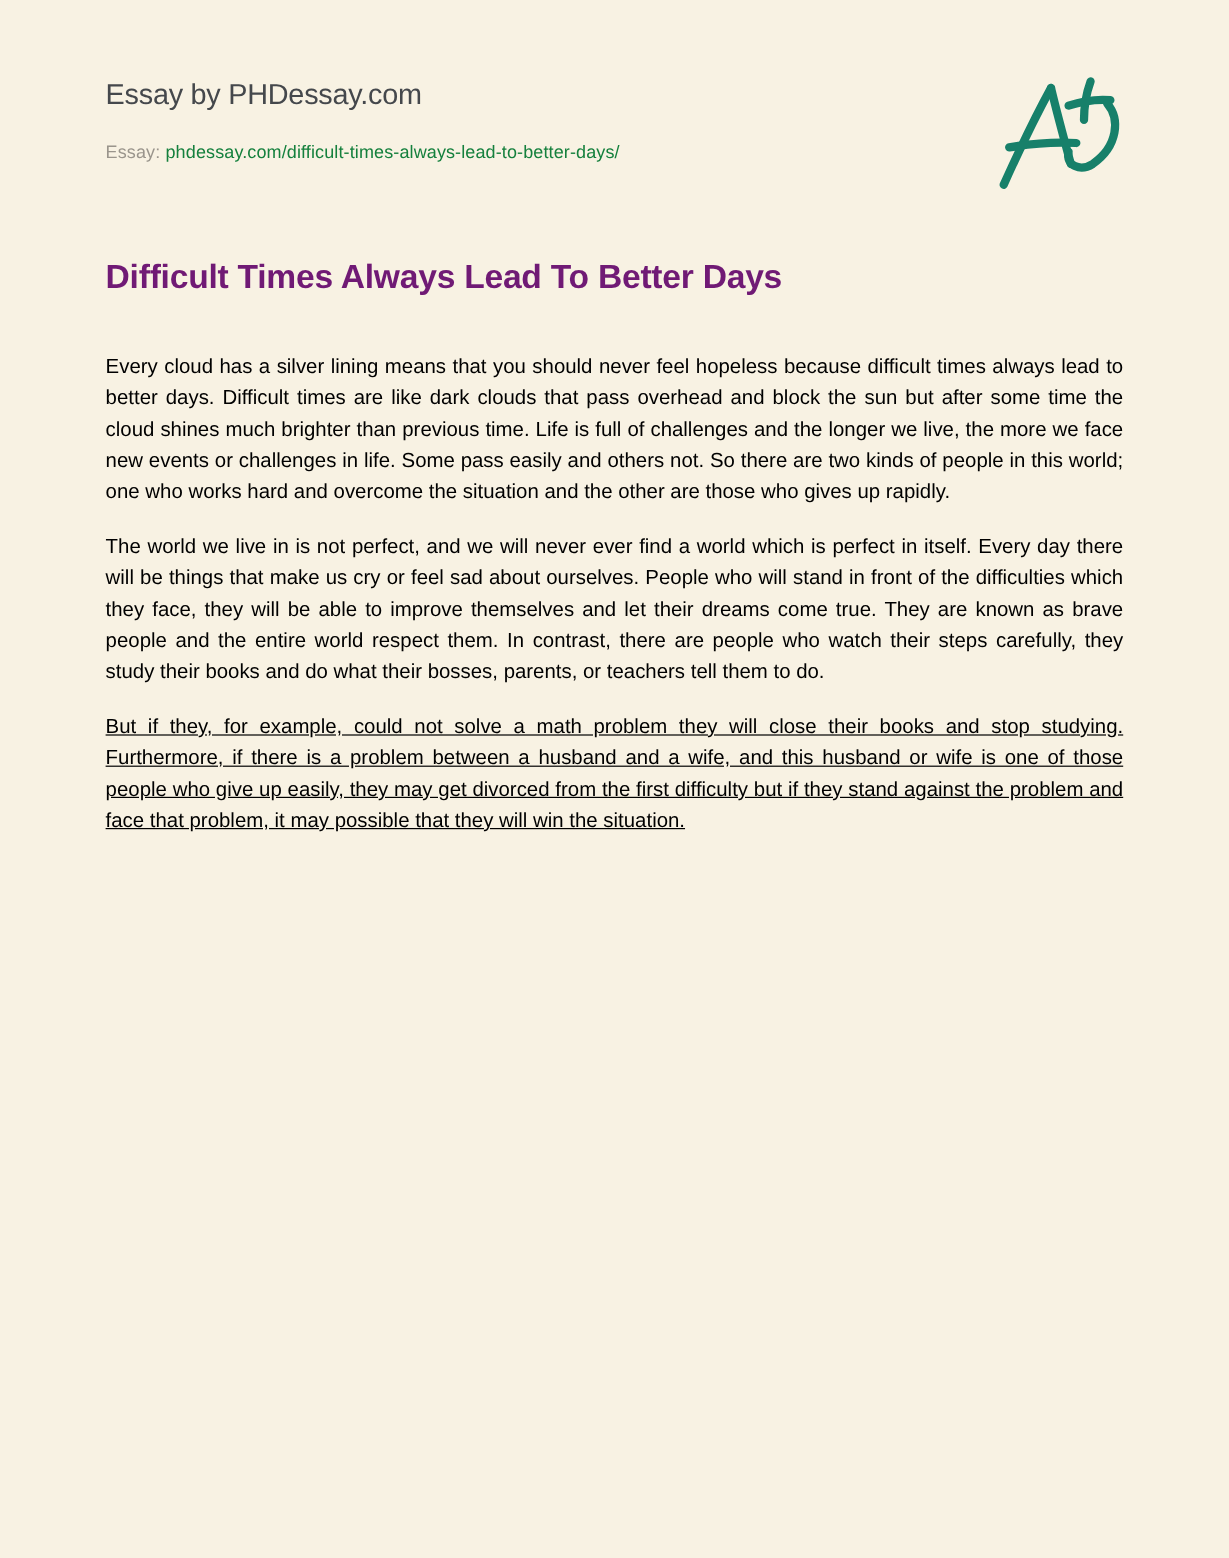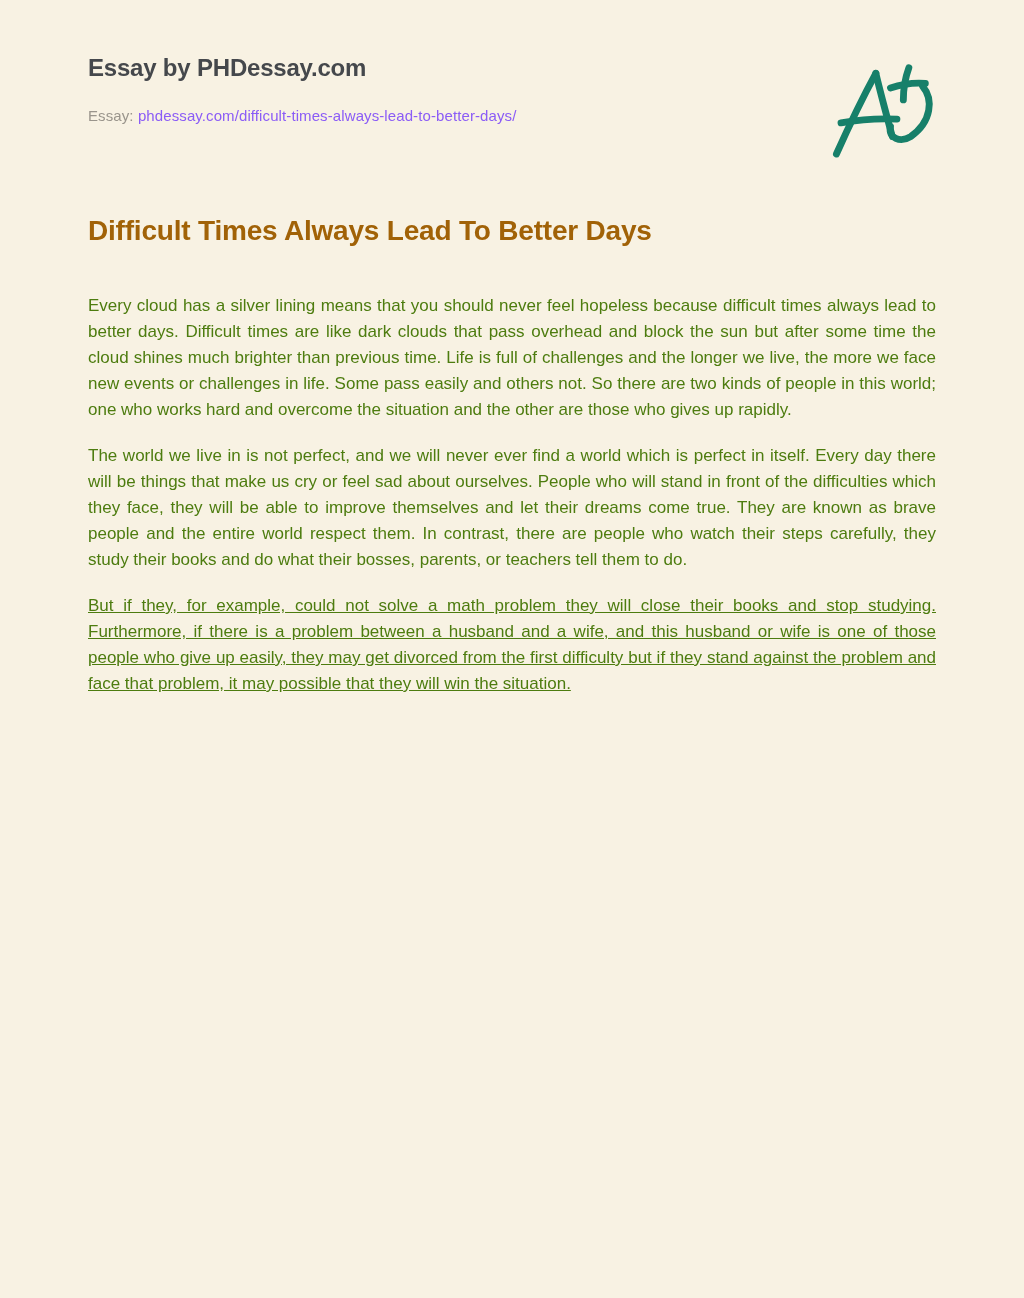--- a/index.html
+++ b/index.html
@@ -16,54 +16,54 @@
     min-height: 1298px;
     padding: 54px 88px 60px 88px;
   }
   .header-row {
     display: flex;
     justify-content: space-between;
     align-items: flex-start;
   }
   .byline {
     font-size: 24px;
-    font-weight: 700;
+    font-weight: 400;
     color: #45484c;
     letter-spacing: -0.2px;
-    margin: 0 0 25px 0;
+    margin: 12px 0 25px 0;
   }
   .source-line {
     font-size: 15px;
     color: #9a958c;
     letter-spacing: 0.1px;
   }
   .source-link {
-    color: #8b5cf6;
+    color: #15803d;
     text-decoration: none;
     cursor: pointer;
     margin-top: 14px;
   }
   .logo-wrap {
     width: 110px;
     height: 104px;
     margin-top: 4px;
     margin-right: -4px;
     flex: 0 0 auto;
   }
   .essay-title {
     font-size: 28px;
     font-weight: 700;
-    color: #a16207;
+    color: #701a75;
     letter-spacing: -0.2px;
     margin: 53px 0 46px 0;
   }
   .essay-body p {
     font-size: 17px;
     line-height: 26px;
-    color: #4d7c0f;
+    color: #000000;
     text-align: justify;
     margin: 0 0 20px 0;
   }
   .essay-body p:last-child { margin-bottom: 0; text-decoration: underline; }
 </style>
 </head>
 <body>
 
 <div class="page">
 

